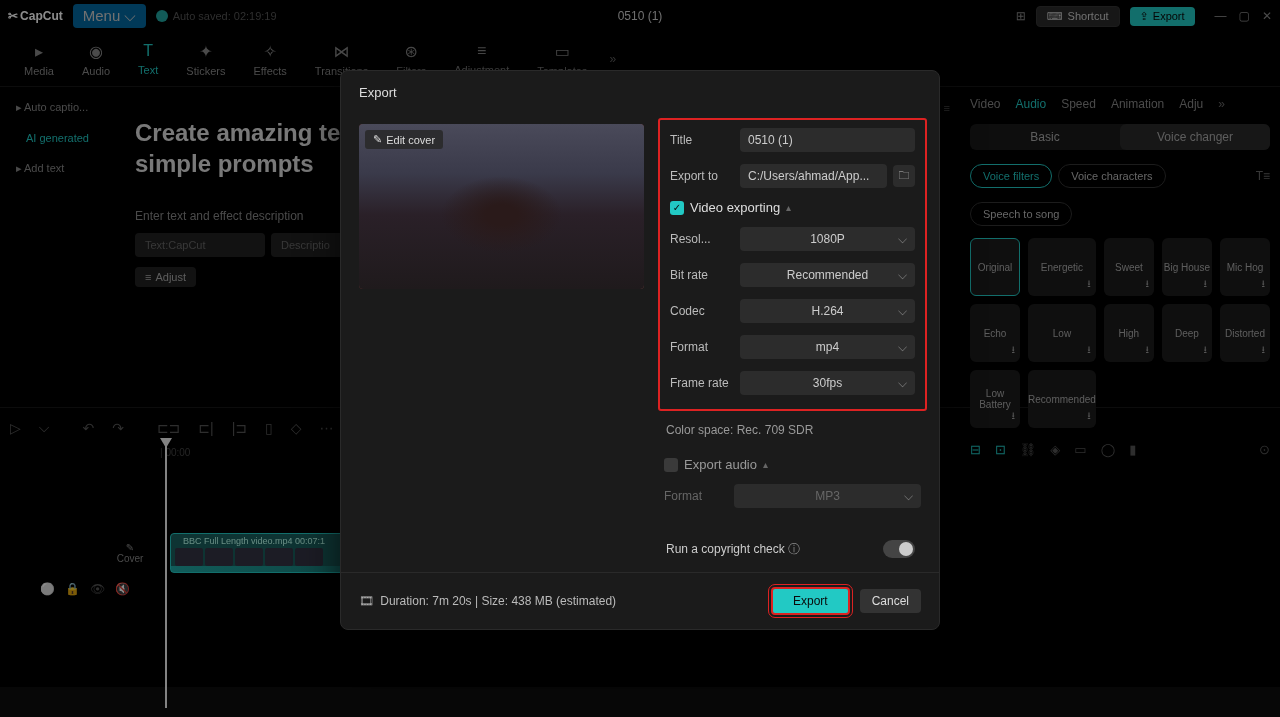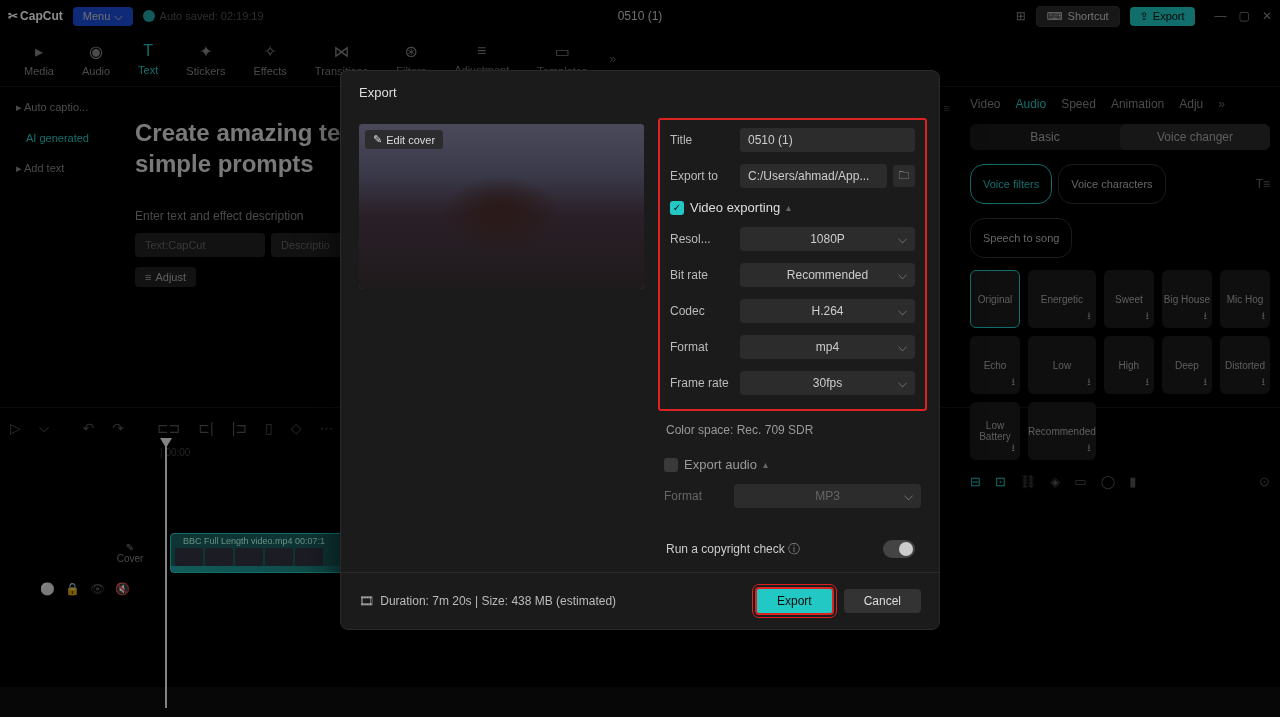--- a/index.html
+++ b/index.html
@@ -1,21 +1,21 @@
 <!DOCTYPE html>
 <html><head>
 <meta charset="utf-8">
 <style>
 * { margin: 0; padding: 0; box-sizing: border-box; font-family: -apple-system, BlinkMacSystemFont, "Segoe UI", Arial, sans-serif; }
 body { background: #0d0d0d; color: #aaa; width: 1280px; height: 717px; overflow: hidden; position: relative; font-size: 12px; }
 
 
 .topbar { display: flex; align-items: center; height: 32px; background: #000; padding: 0 8px; gap: 10px; }
 .logo { color: #fff; font-weight: 600; font-size: 12px; display: flex; align-items: center; gap: 2px; }
-.menu-btn { background: #1d4ed8; color: #ccc; padding: 3px 10px; border-radius: 4px; font-size: 11px; display:flex; gap:4px;}
+.menu-btn { background: #0369a1; color: #ccc; padding: 3px 10px; border-radius: 4px; font-size: 15px; display:flex; gap:4px;}
 .autosave { color: #555; font-size: 11px; display:flex; align-items:center; gap:5px; }
 .autosave-dot { width:12px; height:12px; border-radius:50%; background:#22a6a0; }
 .title-center { position:absolute; left:50%; transform:translateX(-50%); color:#ccc; font-size:12px; }
 .top-right { margin-left:auto; display:flex; align-items:center; gap:10px; }
 .shortcut-btn { background:#2a2a2a; border:1px solid #333; border-radius:4px; padding:3px 10px; color:#ccc; font-size:11px; display:flex; align-items:center; gap:5px;}
 .export-btn-top { background:#22c9c4; color:#0a0a0a; padding:3px 10px; border-radius:4px; font-size:11px; font-weight:500; display:flex; align-items:center; gap:4px;}
 .win-controls { display:flex; gap:12px; color:#888; margin-left:10px; }
 .win-controls span { cursor:pointer; }
 
 
@@ -33,21 +33,21 @@
 .player-panel { width:380px; background:#000; padding:10px; }
 .player-header { color:#888; font-size:11px; padding:5px 0 15px 0;}
 .right-panel { width:320px; background:#000; padding:5px 10px;}
 
 
 .right-tabs { display:flex; gap:15px; padding:5px 0; color:#888; font-size:12px;}
 .right-tabs span.active { color:#22c9c4; }
 .right-subtabs { display:flex; margin-top:8px; background:#1a1a1a; border-radius:6px;}
 .right-subtabs div { flex:1; text-align:center; padding:6px; font-size:12px;}
 .chip-row { display:flex; gap:6px; margin-top:14px; align-items:center;}
-.chip { border:1px solid #333; border-radius:14px; padding:13px 12px; font-size:11px; color:#bbb;}
+.chip { border:1px solid #333; border-radius:14px; padding:5px 12px; font-size:11px; color:#bbb;}
 .chip.active { border-color:#22c9c4; color:#22c9c4;}
 .filter-grid { display:grid; grid-template-columns:repeat(5,1fr); gap:8px; margin-top:12px;}
 .filter-card { background:#1c1c1c; border-radius:6px; height:58px; display:flex; flex-direction:column; align-items:center; justify-content:center; font-size:10px; color:#aaa; position:relative; text-align:center;}
 .filter-card.active { border:1px solid #22c9c4;}
 .dl-icon { position:absolute; bottom:3px; right:5px; color:#999; font-size:10px;}
 .icon-row { display:flex; gap:14px; margin-top:14px; color:#555;}
 .icon-row span { font-size:13px;}
 
 
 .promo-title { color:#ddd; font-size:24px; font-weight:600; line-height:1.3; margin-top:10px;}
@@ -95,21 +95,21 @@
 .meta-row { color:#999; font-size:12px; padding:2px 0 14px 2px;}
 .audio-section { margin-top:6px;}
 .audio-section .section-title { color:#999;}
 .copyright-row { display:flex; align-items:flex-end; justify-content:space-between; padding:20px 6px 14px 2px; color:#ccc; font-size:12px;}
 .toggle { width:32px; height:18px; background:#444; border-radius:10px; position:relative;}
 .toggle::after { content:""; position:absolute; right:2px; top:2px; width:14px; height:14px; background:#ccc; border-radius:50%;}
 .modal-footer { display:flex; align-items:center; padding:14px 18px; border-top:1px solid #2a2a2a; gap:10px;}
 .duration-info { color:#bbb; font-size:12px; display:flex; align-items:center; gap:6px;}
 .spacer { flex:1;}
 .btn-export { background:#22c9c4; color:#0a0a0a; padding:5px 20px; border-radius:4px; font-size:12px; font-weight:500; border: 2px solid #d22; outline: 1px solid #d22; outline-offset:2px;}
-.btn-cancel { background:#333; color:#ddd; padding:5px 20px; border-radius:4px; font-size:12px;}
+.btn-cancel { background:#333; color:#ddd; padding:5px 12px; border-radius:4px; font-size:12px;}
 </style>
 </head>
 <body>
 
 <div class="topbar">
   <div class="logo">✂ <span>CapCut</span></div>
   <div class="menu-btn">
       <span>Menu</span> 
       <span>⌵</span>
     </div>

